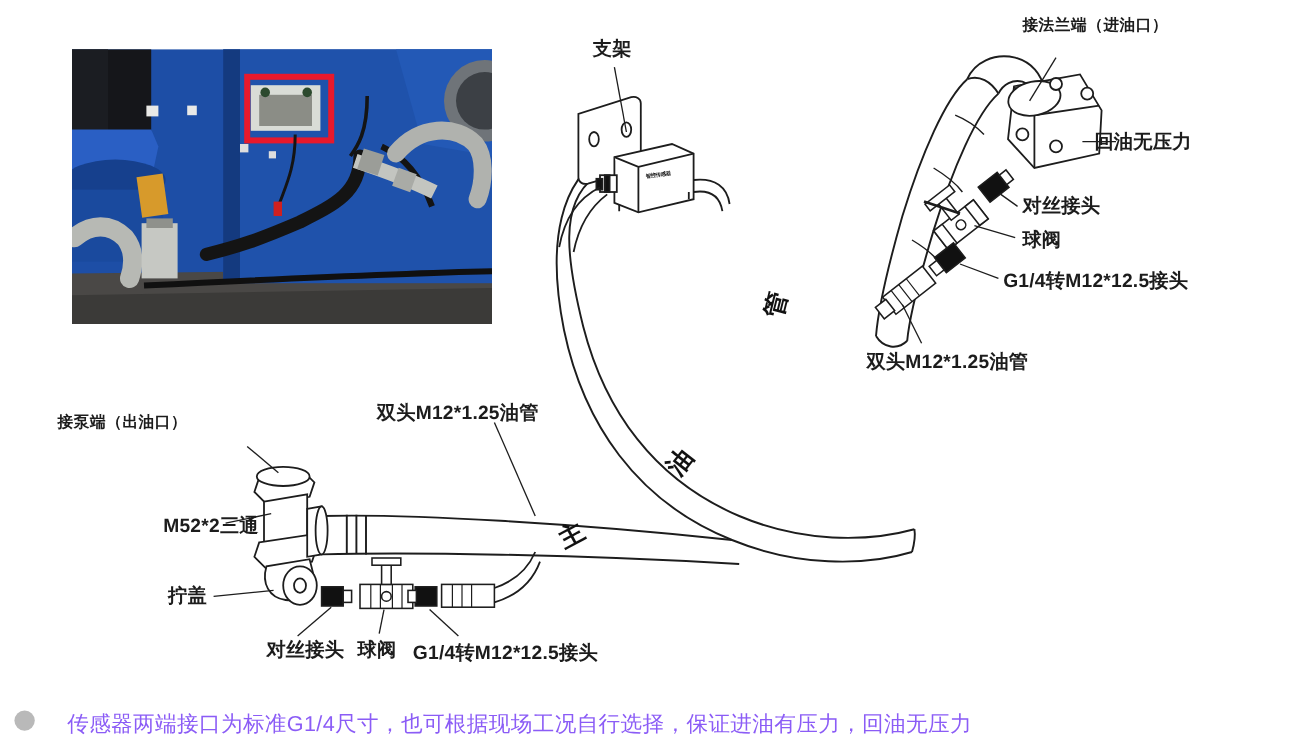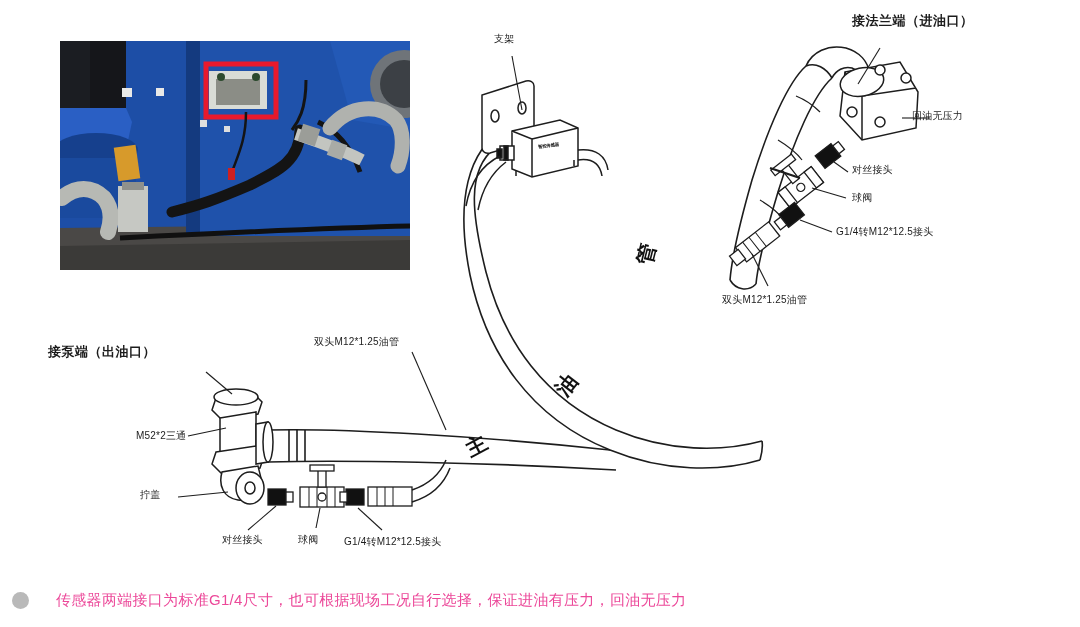--- a/index.html
+++ b/index.html
@@ -26,36 +26,36 @@
     white-space: nowrap;
     color: #1c1c1c;
     line-height: 1.1;
   }
   .lbl-title {
     font-size: 13px;
     font-weight: 700;
     letter-spacing: 0.5px;
   }
   .lbl-part {
-    font-size: 10px;
-    font-weight: 400;
+    font-size: 16px;
+    font-weight: 700;
     letter-spacing: 0.2px;
   }
   .pipe-char {
     position: absolute;
     font-size: 21px;
     font-weight: 700;
     color: #111;
   }
   .footnote {
     position: absolute;
     left: 56px;
     top: 591px;
-    font-size: 15px;
-    color: #ec4899;
+    font-size: 18px;
+    color: #8b5cf6;
     letter-spacing: 0.3px;
     font-weight: 400;
   }
   .footnote-bullet {
     position: absolute;
     left: 12px;
     top: 592px;
     width: 17px;
     height: 17px;
     border-radius: 50%;

